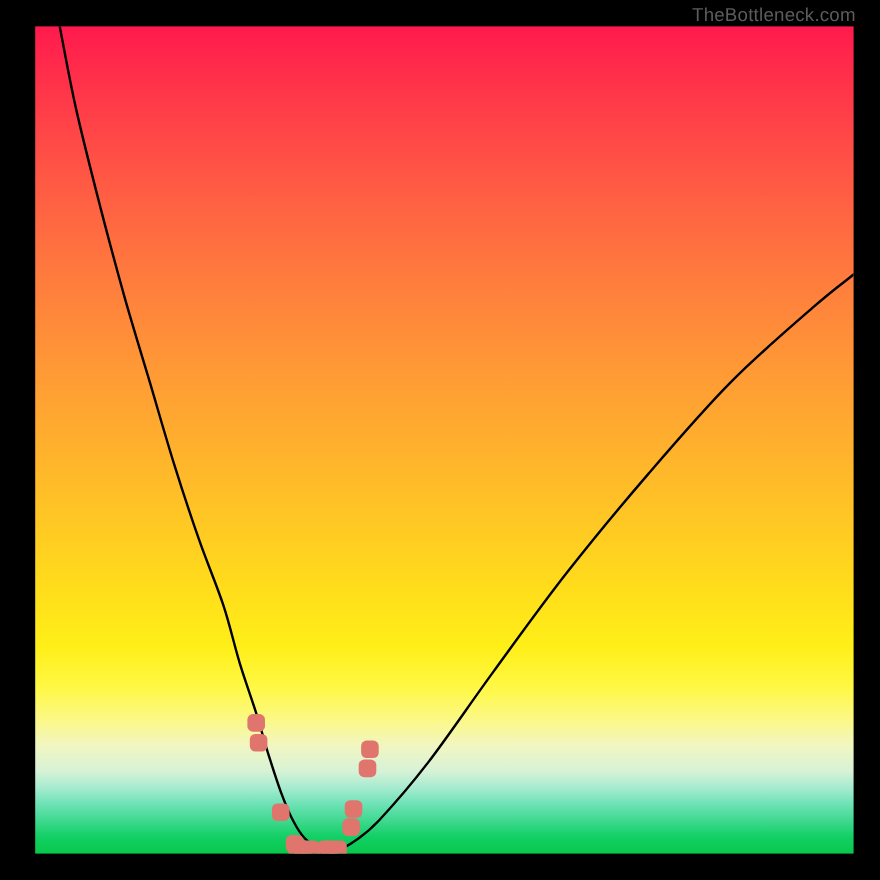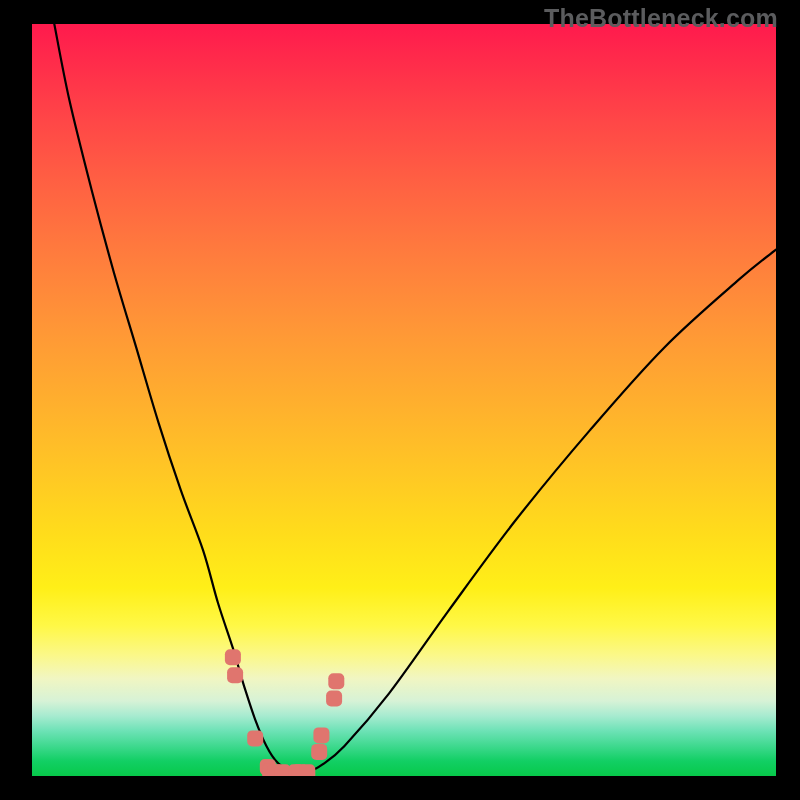--- a/index.html
+++ b/index.html
@@ -50,22 +50,22 @@
       #3fd98f 96%,
       #12cf64 98%,
       #07c94a 100%
     );
   }
   .watermark {
     position: absolute;
     top: 4px;
     right: 22px;
     color: #5b5c5e;
-    font-size: 25px;
-    font-weight: 700;
+    font-size: 17px;
+    font-weight: 400;
     letter-spacing: 0.2px;
     z-index: 5;
   }
   svg.curves {
     position: absolute;
     inset: 0;
     width: 100%;
     height: 100%;
     z-index: 3;
   }

